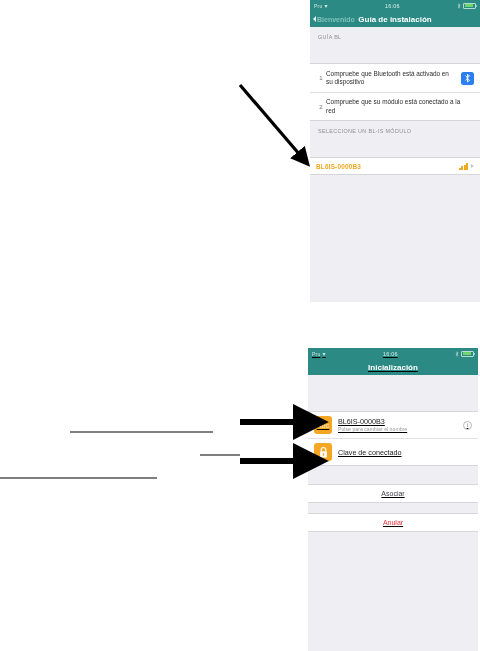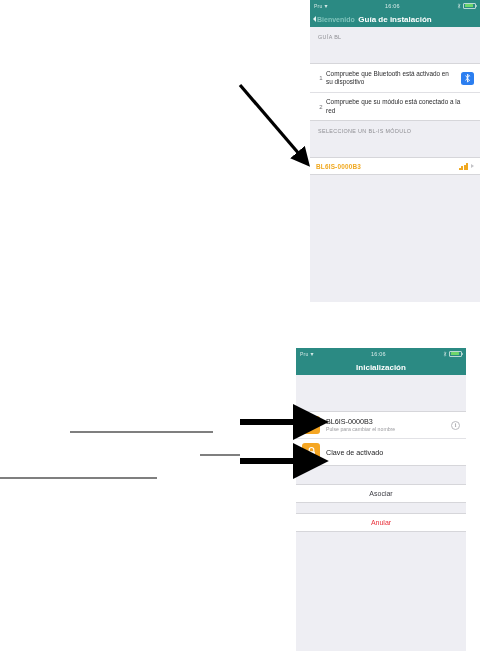--- a/index.html
+++ b/index.html
@@ -23,21 +23,21 @@
   }
 
   
   .phone {
     position: absolute;
     width: 170px;
     background: #eeeef3;
     overflow: hidden;
   }
   #phone-one { left: 310px; top: 0px;   height: 302px; }
-  #phone-two { left: 296px; top: 348px; height: 303px; }
+  #phone-two { left: 308px; top: 348px; height: 303px; text-decoration: underline; }
 
   
   .statusbar {
     height: 11px;
     background: #2b8a83;
     display: flex;
     align-items: center;
     padding: 0 4px;
     box-sizing: border-box;
     color: #cfe6e3;
@@ -392,21 +392,21 @@
       <div class="form-row">
         <div class="tile">
           <svg class="lock-glyph" width="11" height="13" viewBox="0 0 14 17">
             <path d="M4 7 V5 a3 3 0 0 1 6 0 V7" stroke="#ffffff" stroke-width="1.5" fill="none"></path>
             <rect x="2.5" y="7" width="9" height="8" rx="1.4" fill="#ffffff"></rect>
             <circle cx="7" cy="10.4" r="1.1" fill="#f5a623"></circle>
             <rect x="6.4" y="10.4" width="1.2" height="2.6" fill="#f5a623"></rect>
           </svg>
         </div>
         <div class="form-main">
-          <div class="form-title">Clave de activado</div>
+          <div class="form-title">Clave de conectado</div>
         </div>
       </div>
 
     </div>
 
     <div class="gap-18"></div>
 
     <div class="btn-row">
       <span class="btn-label">Asociar</span>
     </div>

